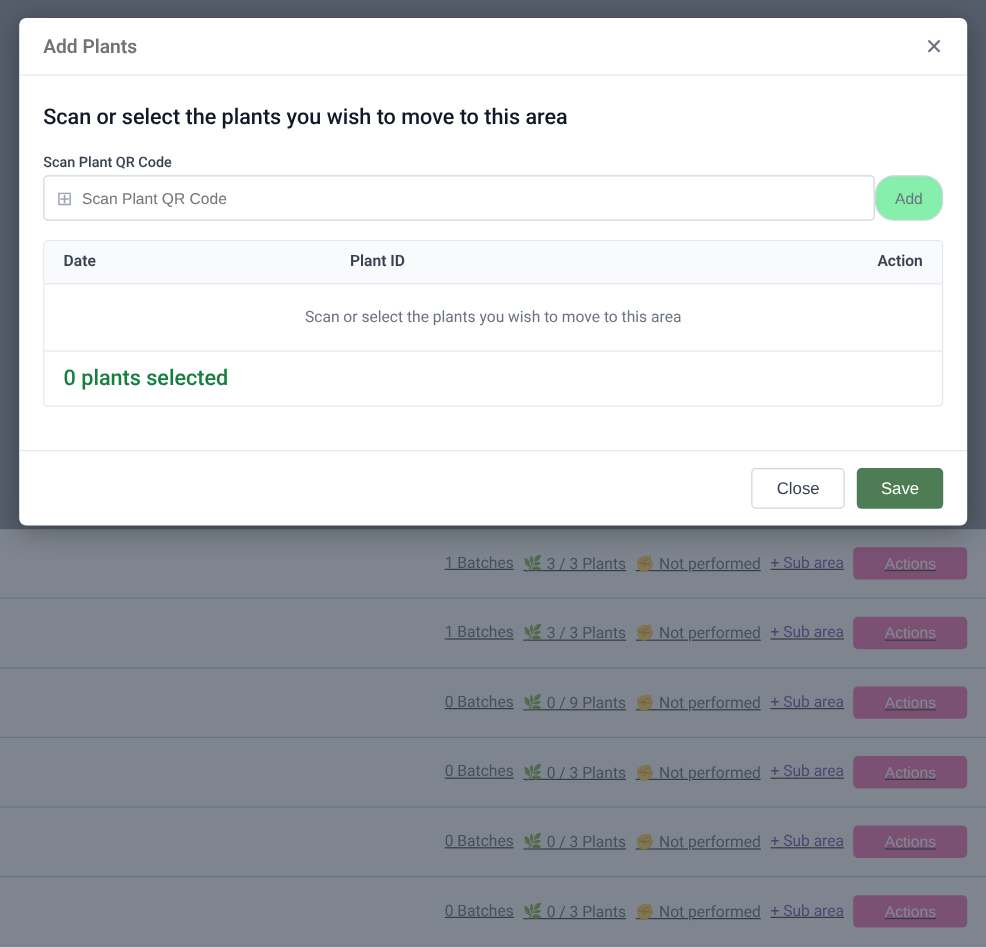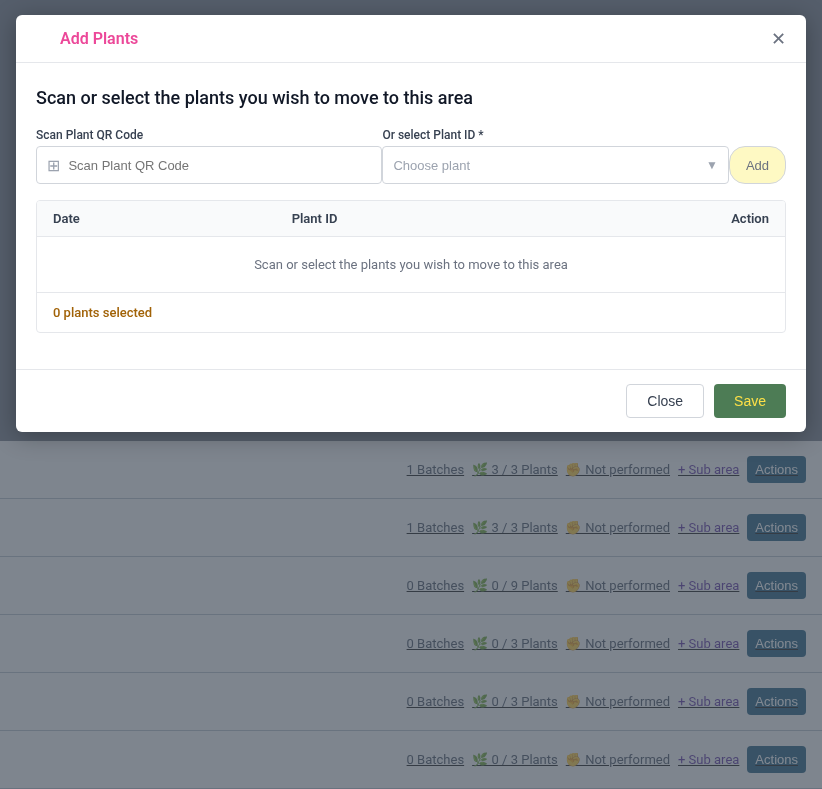--- a/index.html
+++ b/index.html
@@ -29,25 +29,25 @@
       font-size: 13px;
     }
 
     .bg-sub-area {
       color: #4c1d95;
       font-size: 13px;
       cursor: pointer;
     }
 
     .bg-actions-btn {
-      background: #0c4a6e;
+      background: #ec4899;
       color: white;
       border: none;
       border-radius: 4px;
-      padding: 6px 8px;
+      padding: 6px 26px;
       font-size: 13px;
       cursor: pointer;
     }
 
     
     .overlay {
       position: absolute;
       top: 0; left: 0; right: 0; bottom: 0;
       background: rgba(75, 85, 99, 0.7);
       display: flex;
@@ -69,22 +69,21 @@
       display: flex;
       align-items: center;
       justify-content: space-between;
       padding: 14px 20px;
       border-bottom: 1px solid #e5e7eb;
     }
 
     .modal-title {
       font-size: 16px;
       font-weight: 600;
-      color: #ec4899;
-      margin-left: 24px;
+      color: #737373;
     }
 
     .modal-close {
       background: none;
       border: none;
       font-size: 18px;
       color: #6b7280;
       cursor: pointer;
       line-height: 1;
     }
@@ -173,21 +172,21 @@
 
     .select-arrow {
       position: absolute;
       right: 10px;
       color: #9ca3af;
       pointer-events: none;
       font-size: 12px;
     }
 
     .add-btn {
-      background: #fef9c3;
+      background: #86efac;
       border: 1px solid #d1d5db;
       border-radius: 16px;
       padding: 0 16px;
       height: 38px;
       font-size: 13px;
       color: #6b7280;
       cursor: pointer;
       white-space: nowrap;
     }
 
@@ -220,23 +219,23 @@
     .table-empty-row {
       padding: 20px 16px;
       text-align: center;
       color: #6b7280;
       font-size: 13px;
       border-bottom: 1px solid #e5e7eb;
     }
 
     .table-footer {
       padding: 12px 16px;
-      font-size: 13px;
+      font-size: 18px;
       font-weight: 500;
-      color: #a16207;
+      color: #15803d;
     }
 
     
     .modal-footer {
       display: flex;
       justify-content: flex-end;
       gap: 10px;
       padding: 14px 20px;
       border-top: 1px solid #e5e7eb;
     }
@@ -250,21 +249,21 @@
       color: #374151;
       cursor: pointer;
     }
 
     .save-btn {
       background: #4d7c55;
       border: none;
       border-radius: 4px;
       padding: 8px 20px;
       font-size: 14px;
-      color: #fde047;
+      color: #ffffff;
       cursor: pointer;
     }
 
     
     .rows-bg {
       position: absolute;
       bottom: 0;
       left: 0;
       right: 0;
       text-decoration: underline;
@@ -332,29 +331,20 @@
       <div class="form-row">
 
         <div class="form-group qr">
           <label class="form-label">Scan Plant QR Code</label>
           <div class="input-with-icon">
             <span class="qr-icon">⊞</span>
             <input type="text" placeholder="Scan Plant QR Code" style="">
           </div>
         </div>
 
-        <div class="form-group plant-id">
-          <label class="form-label">Or select Plant ID *</label>
-          <div class="select-wrapper">
-            <select>
-              <option value="">Choose plant</option>
-            </select>
-            <span class="select-arrow">▼</span>
-          </div>
-        </div>
 
         <button class="add-btn">Add</button>
       </div>
 
       <div class="table-container">
         <div class="table-header">
           <div class="table-header-cell">Date</div>
           <div class="table-header-cell">Plant ID</div>
           <div class="table-header-cell right">Action</div>
         </div>

